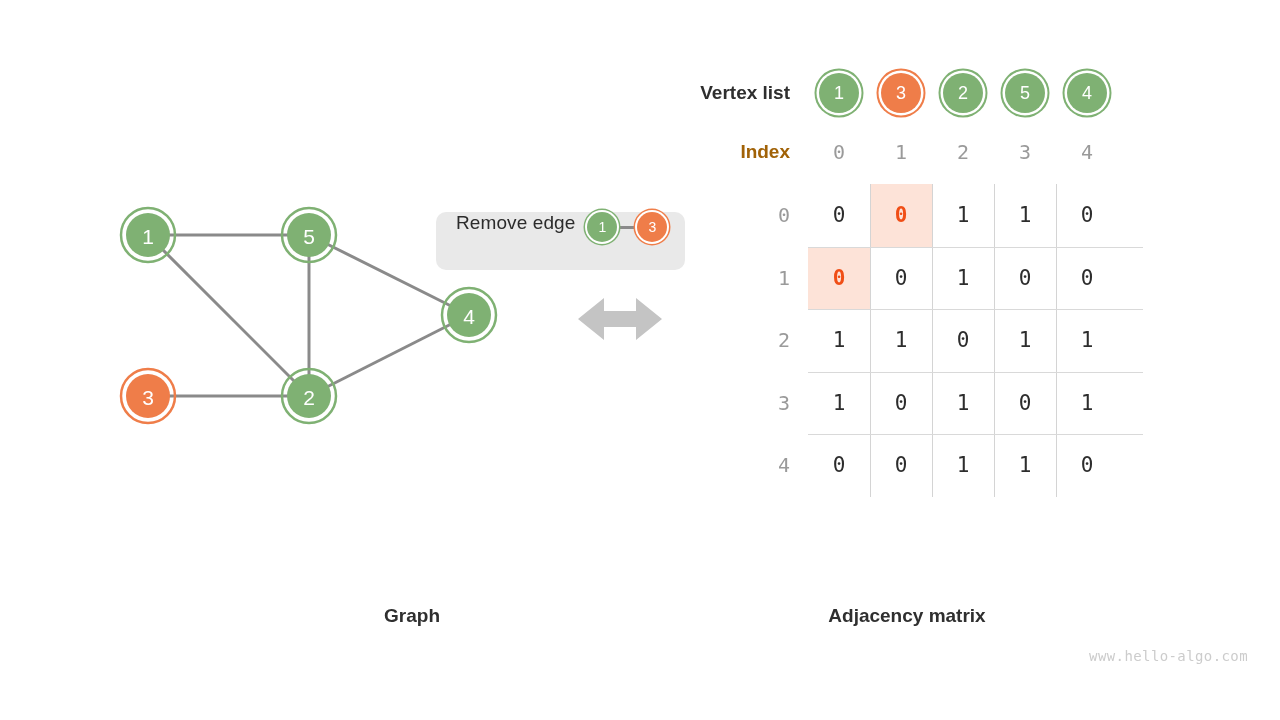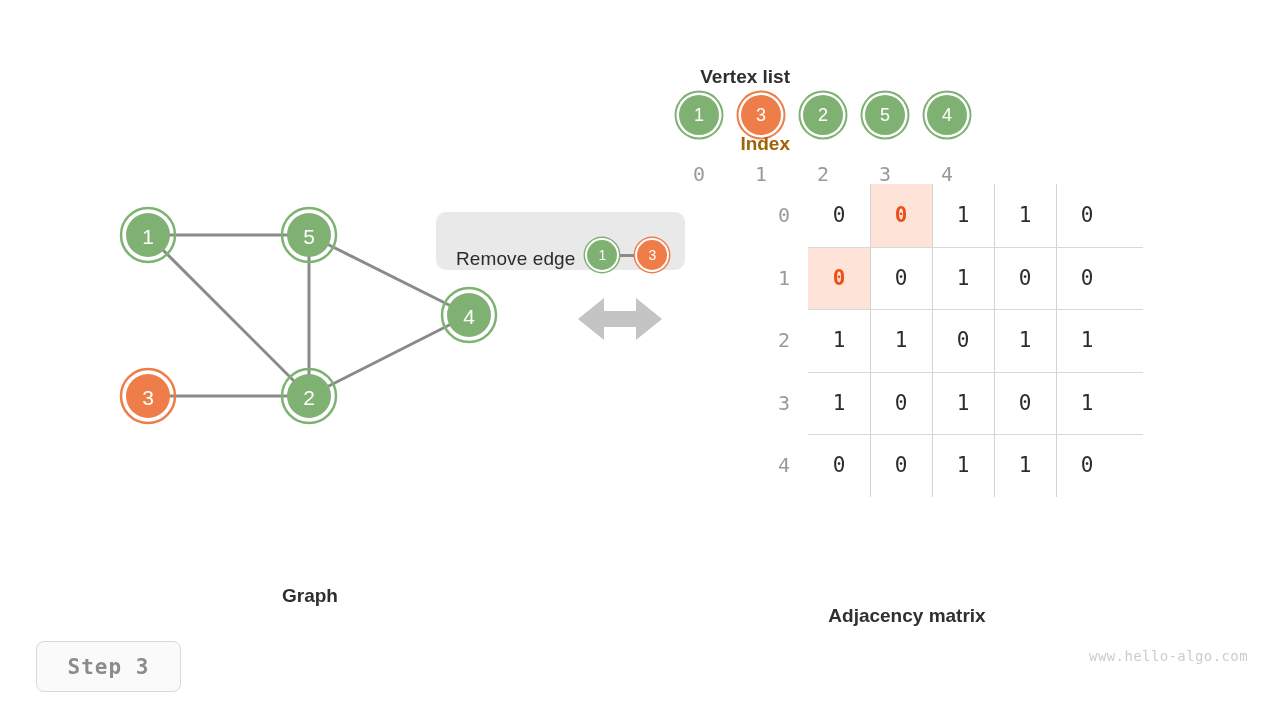--- a/index.html
+++ b/index.html
@@ -42,23 +42,23 @@
     pointer-events: none;
   }
 
   
   #remove-edge-callout {
     position: absolute;
     left: 436px;
     top: 212px;
     height: 58px;
     box-sizing: border-box;
-    padding: 16px 18px 0 20px;
-    display: flex;
-    align-items: flex-end;
+    padding: 0 18px 0 20px;
+    display: flex;
+    align-items: flex-start;
     gap: 12px;
     background: #e9e9e9;
     border-radius: 10px;
   }
   #remove-edge-callout .callout-text {
     font-size: 19px;
     color: #2b2b2b;
     white-space: nowrap;
     letter-spacing: .1px;
   }
@@ -102,22 +102,21 @@
     position: absolute;
     left: 640px;
     top: 0;
     width: 640px;
     height: 560px;
   }
 
   .matrix-row-head {
     position: absolute;
     display: flex;
-    align-items: flex-start;
-    flex-direction: column;
+    align-items: center;
   }
 
   #vertex-list-row { left: 28px; top: 66px; height: 54px; }
   #index-row       { left: 28px; top: 133px; height: 38px; }
 
   .row-title {
     width: 140px;
     text-align: right;
     padding-right: 18px;
     box-sizing: border-box;
@@ -218,21 +217,21 @@
   }
 
   
   .caption {
     position: absolute;
     font-size: 19px;
     font-weight: bold;
     color: #2f2f2f;
     text-align: center;
   }
-  #caption-graph  { left: 180px; top: 585px; width: 260px; }
+  #caption-graph  { left: 180px; top: 605px; width: 260px; text-align: right; }
   #caption-matrix { left: 777px; top: 605px; width: 260px; }
 
   #step-badge {
     position: absolute;
     left: 36px;
     top: 641px;
     width: 145px;
     height: 51px;
     box-sizing: border-box;
     border: 1px solid #d9d9d9;
@@ -410,16 +409,15 @@
         <div class="hline" style="top: 62.5px; width: 335px;"></div>
         <div class="hline" style="top: 125px; width: 335px;"></div>
         <div class="hline" style="top: 187.5px; width: 335px;"></div>
         <div class="hline" style="top: 250px; width: 335px;"></div>
       </div>
   </div>
 
   <div id="caption-graph" class="caption">Graph</div>
   <div id="caption-matrix" class="caption">Adjacency matrix</div>
 
-  <div id="step-badge">Step 3</div>
   <div id="watermark">www.hello-algo.com</div>
 
 </div>
 
 </body></html>

